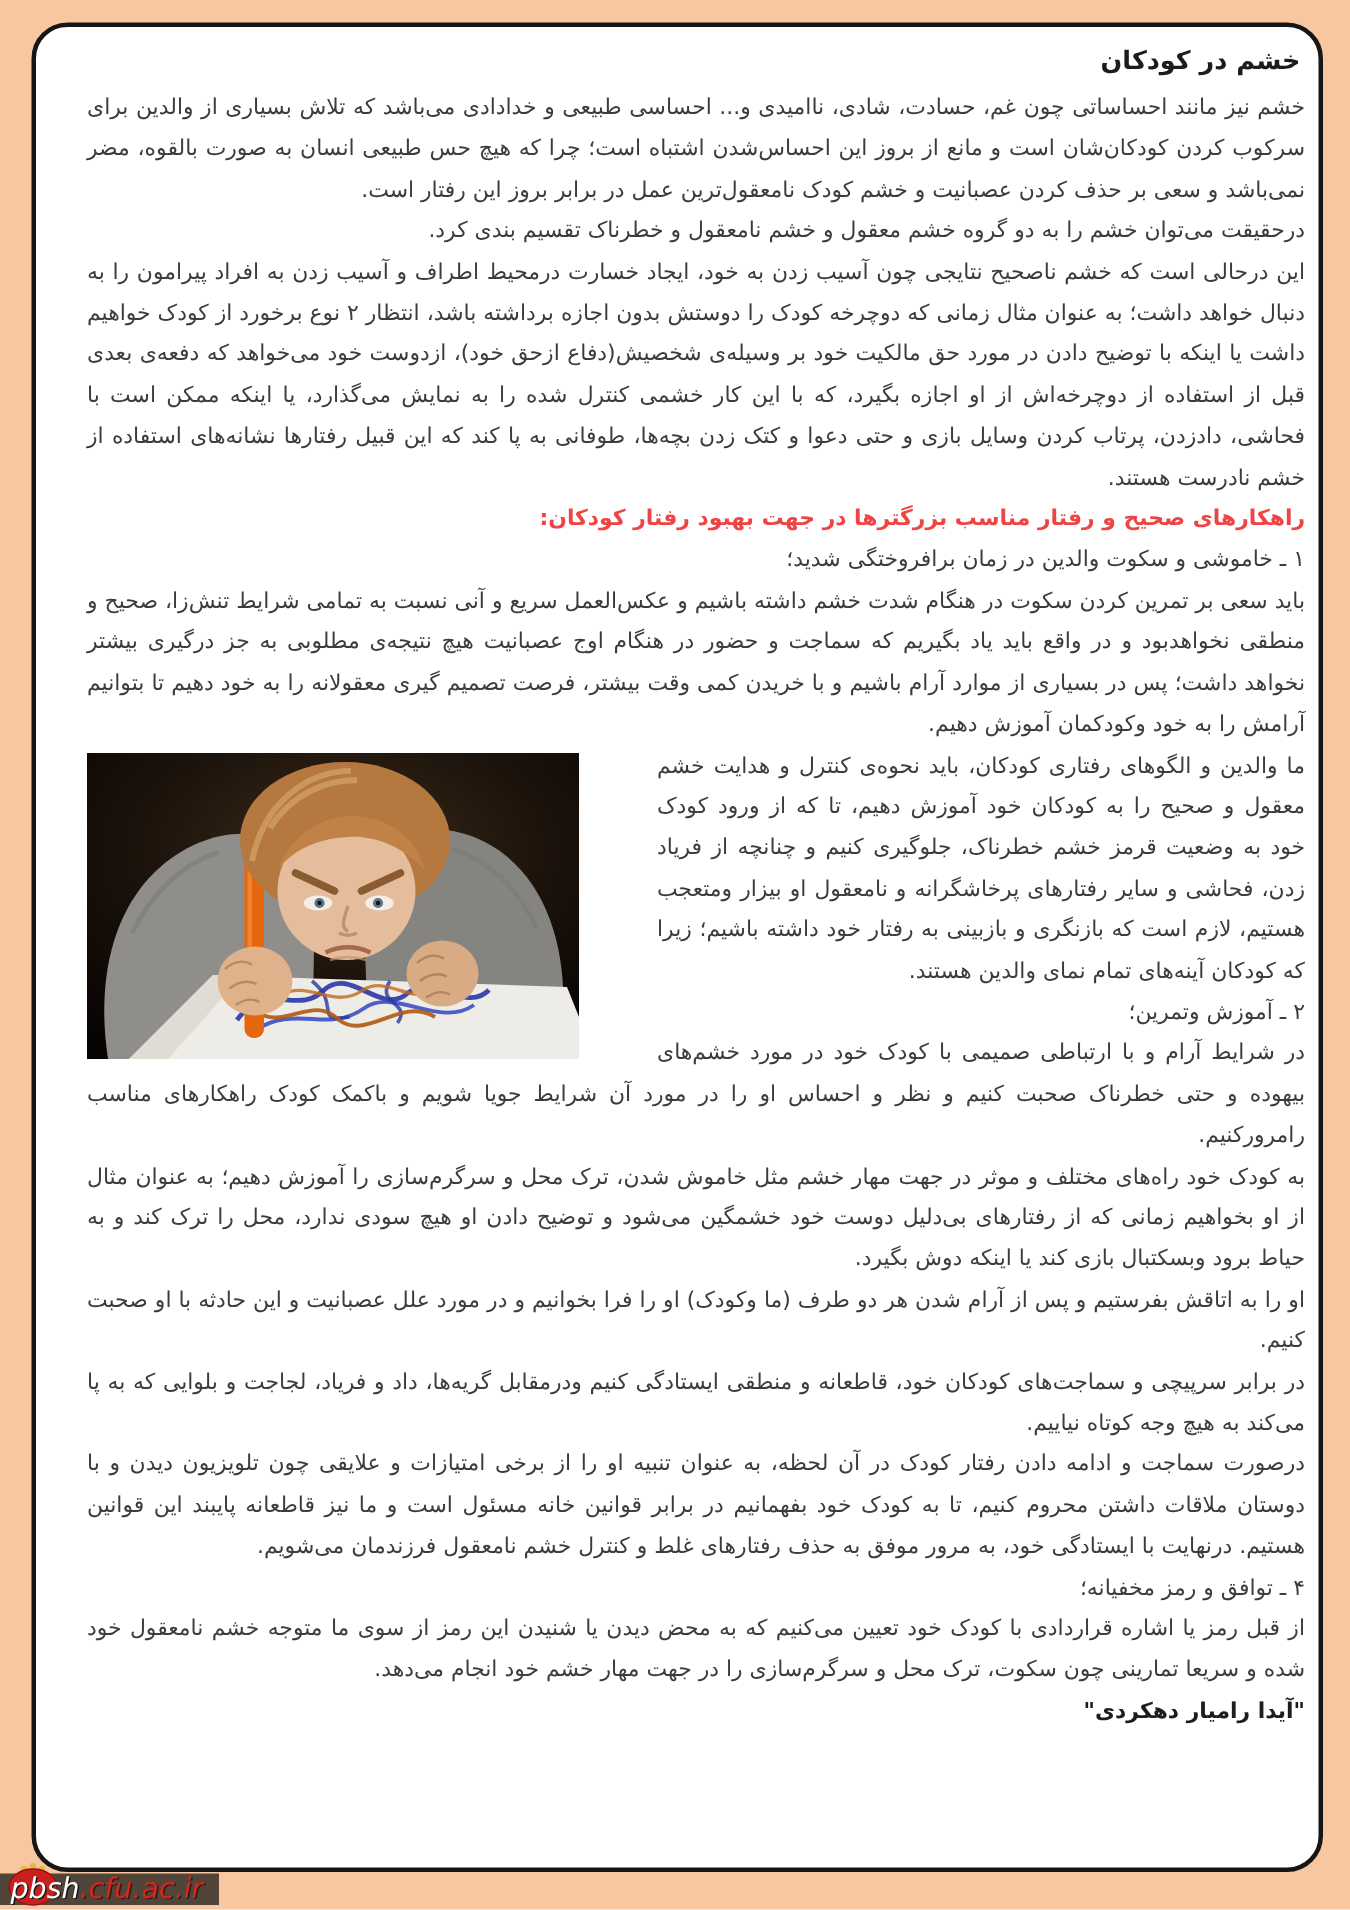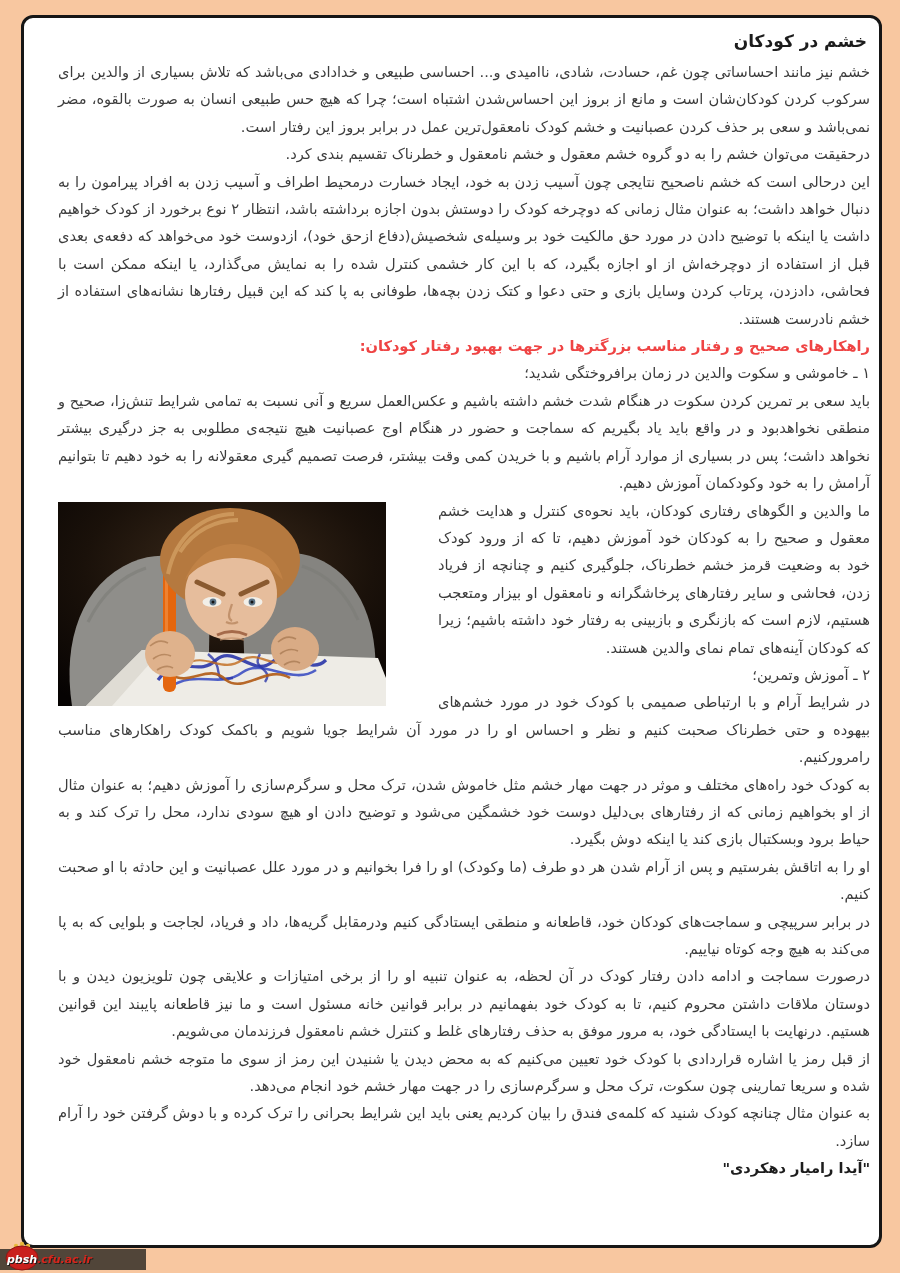--- a/index.html
+++ b/index.html
@@ -10,21 +10,21 @@
     font-family: "DejaVu Sans", sans-serif;
     position: relative;
     overflow: hidden;
   }
   .card {
     position: absolute;
     left: 21px; top: 15px;
     width: 861px; height: 1233px;
     background: #ffffff;
     border: 3px solid #161616;
-    border-radius: 12px;
+    border-radius: 24px;
     padding: 13px 9px 18px 34px;
     overflow: hidden;
   }
   .title {
     direction: rtl;
     text-align: right;
     font-size: 17px;
     font-weight: bold;
     color: #1c1c1c;
     margin: 0 3px 7px 0;
@@ -59,22 +59,22 @@
   .wm-logo {
     position: absolute;
     left: 2px; top: -10px;
     width: 44px; height: 32px;
   }
   .wm-text {
     position: absolute;
     left: 7px; top: 0;
     width: 100%;
     font-style: italic;
-    font-weight: bold;
-    font-size: 11px;
+    font-weight: normal;
+    font-size: 19px;
     line-height: 21px;
     white-space: nowrap;
   }
   .wm-site { color: #ffffff; text-shadow: 1px 1px 0 #1a1a1a; }
   .wm-domain { color: #d8251c; text-shadow: 1px 1px 0 rgba(0,0,0,0.55); }
 </style>
 </head>
 <body>
 
 <div class="card">
@@ -142,22 +142,22 @@
       </svg>
     </figure>
 
     <p>ما والدین و الگوهای رفتاری کودکان، باید نحوه‌ی کنترل و هدایت خشم معقول و صحیح را به کودکان خود آموزش دهیم، تا که از ورود کودک خود به وضعیت قرمز خشم خطرناک، جلوگیری کنیم و چنانچه از فریاد زدن، فحاشی و سایر رفتارهای پرخاشگرانه و نامعقول او بیزار ومتعجب هستیم، لازم است که بازنگری و بازبینی به رفتار خود داشته باشیم؛ زیرا که کودکان آینه‌های تمام نمای والدین هستند.</p>
     <p>۲ ـ آموزش وتمرین؛</p>
     <p>در شرایط آرام و با ارتباطی صمیمی با کودک خود در مورد خشم‌های بیهوده و حتی خطرناک صحبت کنیم و نظر و احساس او را در مورد آن شرایط جویا شویم و باکمک کودک راهکارهای مناسب رامرورکنیم.</p>
     <p>به کودک خود راه‌های مختلف و موثر در جهت مهار خشم مثل خاموش شدن، ترک محل و سرگرم‌سازی را آموزش دهیم؛ به عنوان مثال از او بخواهیم زمانی که از رفتارهای بی‌دلیل دوست خود خشمگین می‌شود و توضیح دادن او هیچ سودی ندارد، محل را ترک کند و به حیاط برود وبسکتبال بازی کند یا اینکه دوش بگیرد.</p>
     <p>او را به اتاقش بفرستیم و پس از آرام شدن هر دو طرف (ما وکودک) او را فرا بخوانیم و در مورد علل عصبانیت و این حادثه با او صحبت کنیم.</p>
     <p>در برابر سرپیچی و سماجت‌های کودکان خود، قاطعانه و منطقی ایستادگی کنیم ودرمقابل گریه‌ها، داد و فریاد، لجاجت و بلوایی که به پا می‌کند به هیچ وجه کوتاه نیاییم.</p>
     <p>درصورت سماجت و ادامه دادن رفتار کودک در آن لحظه، به عنوان تنبیه او را از برخی امتیازات و علایقی چون تلویزیون دیدن و با دوستان ملاقات داشتن محروم کنیم، تا به کودک خود بفهمانیم در برابر قوانین خانه مسئول است و ما نیز قاطعانه پایبند این قوانین هستیم. درنهایت با ایستادگی خود، به مرور موفق به حذف رفتارهای غلط و کنترل خشم نامعقول فرزندمان می‌شویم.</p>
+    <p>۴ ـ توافق و رمز مخفیانه؛</p>
     <p>از قبل رمز یا اشاره قراردادی با کودک خود تعیین می‌کنیم که به محض دیدن یا شنیدن این رمز از سوی ما متوجه خشم نامعقول خود شده و سریعا تمارینی چون سکوت، ترک محل و سرگرم‌سازی را در جهت مهار خشم خود انجام می‌دهد.</p>
-    <p>به عنوان مثال چنانچه کودک شنید که کلمه‌ی فندق را بیان کردیم یعنی باید این شرایط بحرانی را ترک کرده و با دوش گرفتن خود را آرام سازد.</p>
     <p class="author">"آیدا رامیار دهکردی"</p>
   </div>
 </div>
 
 <div class="watermark">
   <span class="wm-logo">
     <svg width="44" height="32" viewBox="0 0 44 32">
       <circle cx="14" cy="7" r="2.2" fill="#e8b93a"></circle>
       <circle cx="20" cy="5" r="2.2" fill="#e8b93a"></circle>
       <circle cx="26" cy="7" r="2.2" fill="#e8b93a"></circle>

